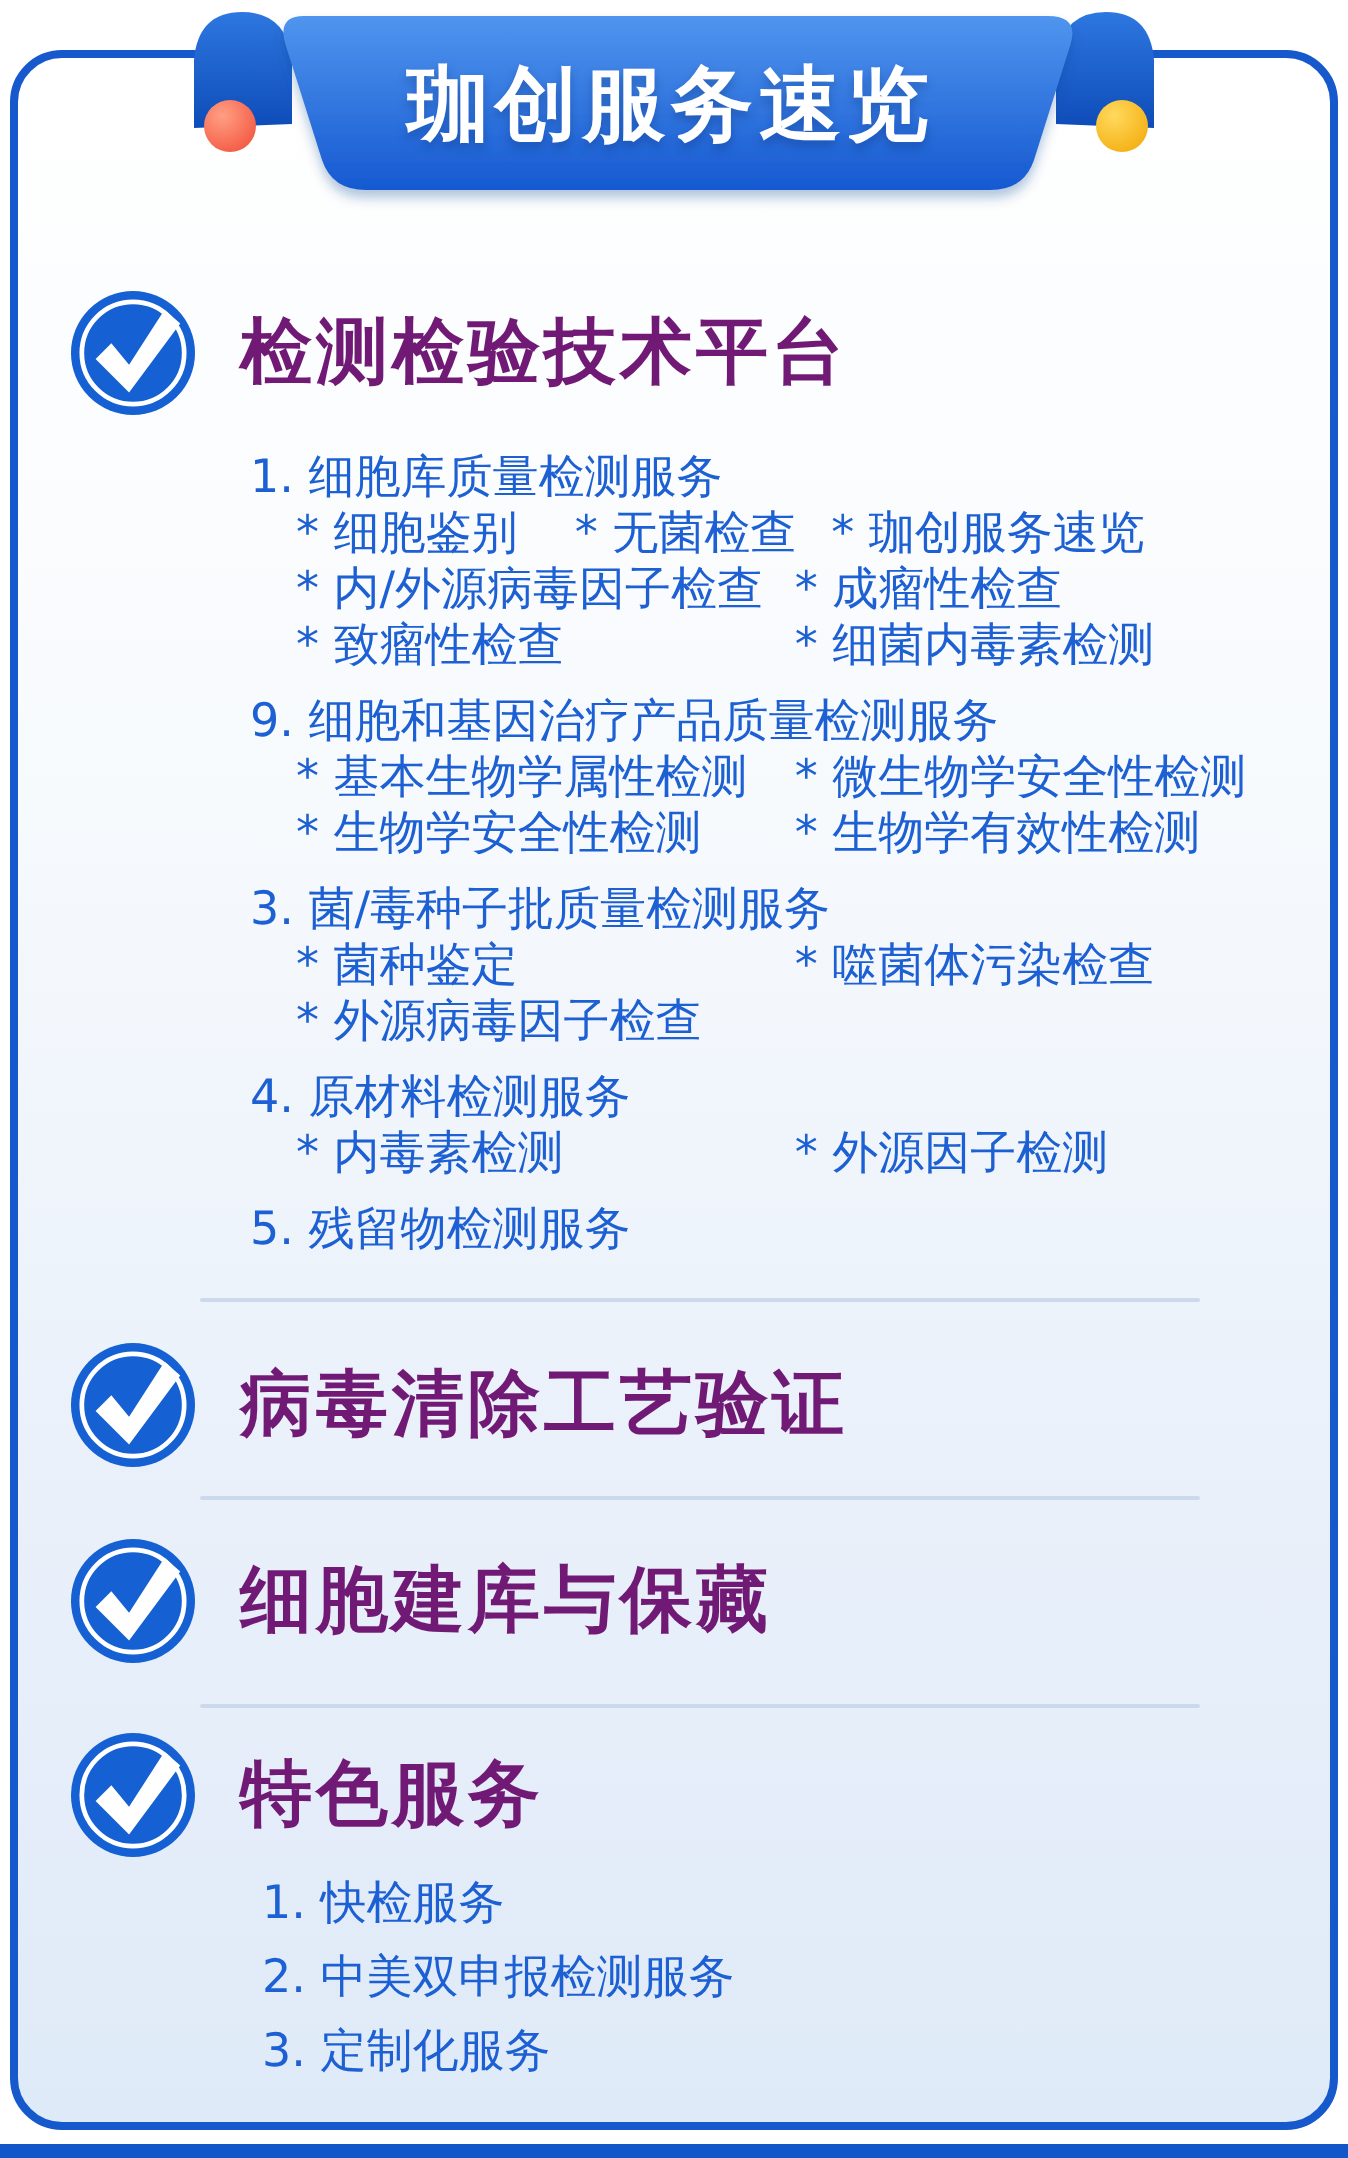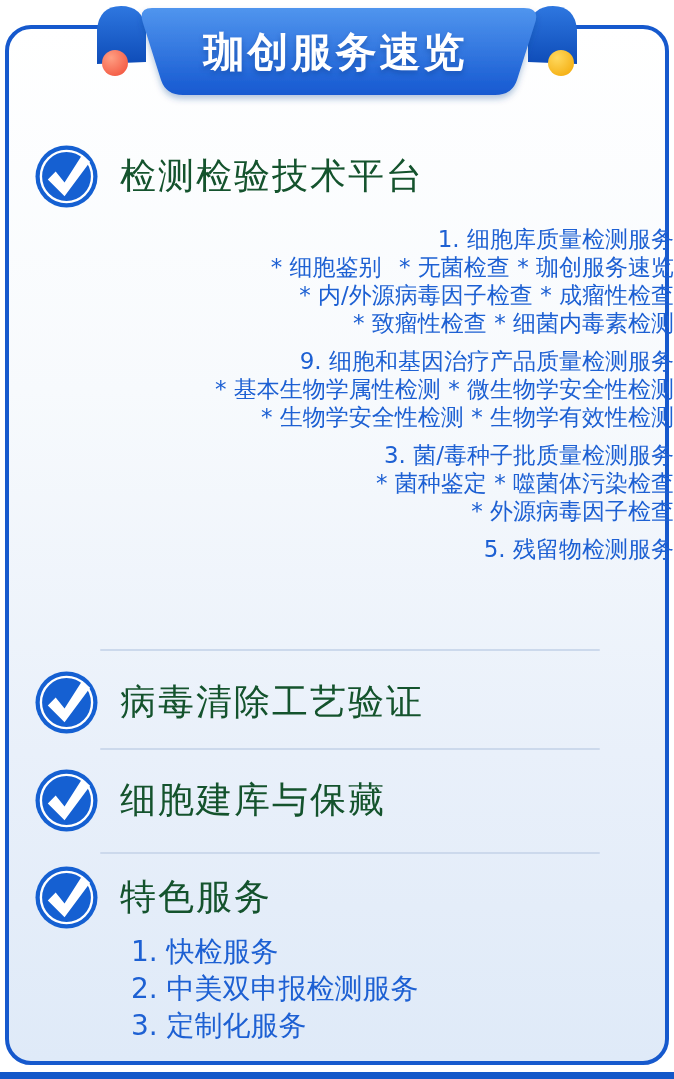--- a/index.html
+++ b/index.html
@@ -19,37 +19,37 @@
     display:flex;align-items:center;justify-content:center;
     color:#ffffff;font-size:41px;font-weight:bold;letter-spacing:3px;
     text-shadow:0 3px 5px rgba(10,50,120,.35);white-space:nowrap;
   }
   .dot{position:absolute;width:26px;height:26px;border-radius:50%;}
   .dot.red{left:102px;top:50px;background:radial-gradient(circle at 35% 30%,#ff9f83,#f14a35);}
   .dot.yellow{left:548px;top:50px;background:radial-gradient(circle at 35% 30%,#ffd95e,#f2a602);}
 
   .sec{position:absolute;left:35px;display:flex;align-items:center;gap:22px;height:64px;}
   .sec .icon{width:63px;height:63px;flex:0 0 auto;}
-  .sec .title{font-size:36px;font-weight:normal;color:#14532d;letter-spacing:2px;white-space:nowrap;}
+  .sec .title{font-size:36px;font-weight:bold;color:#701a75;letter-spacing:2px;white-space:nowrap;}
   .sec1{top:144px}.sec2{top:670px}.sec3{top:768px}.sec4{top:865px}
 
   .list{position:absolute;left:0;top:225px;width:674px;color:#1d60d3;font-size:23px;line-height:28px;}
-  .group{margin-top:10px;text-align:right;}
+  .group{margin-top:10px;}
   .group:first-child{margin-top:0;}
   .glabel{margin-left:125px;white-space:nowrap;}
   .srow{margin-left:148px;white-space:nowrap;}
   .cell{display:inline-block;}
   .row2 .cell:first-child{width:242px;}
   .row3 .cell:nth-child(1){width:132px;}
   .row3 .cell:nth-child(2){width:121px;}
 
   .divider{position:absolute;left:100px;width:500px;height:2px;background:#ccd9ec;border-radius:1px;}
   .d1{top:649px}.d2{top:748px}.d3{top:852px}
 
-  .bottom-list{position:absolute;left:131px;top:940px;color:#1d60d3;font-size:28px;line-height:24px;}
+  .bottom-list{position:absolute;left:131px;top:940px;color:#1d60d3;font-size:23px;line-height:24px;}
   .bottom-list .bitem{margin-bottom:13px;white-space:nowrap;}
 
   .strip{position:absolute;left:0;top:1072px;width:674px;height:7px;background:#1257c9;}
 </style>
 </head>
 <body>
 
 <div class="page">
 
   <div class="card"></div>
@@ -120,20 +120,27 @@
       <div class="glabel">3. 菌/毒种子批质量检测服务</div>
       <div class="srow row2">
         <span class="cell">* 菌种鉴定</span>
         <span class="cell">* 噬菌体污染检查</span>
       </div>
       <div class="srow">
         <span class="cell">* 外源病毒因子检查</span>
       </div>
     </div>
 
+    <div class="group">
+      <div class="glabel">4. 原材料检测服务</div>
+      <div class="srow row2">
+        <span class="cell">* 内毒素检测</span>
+        <span class="cell">* 外源因子检测</span>
+      </div>
+    </div>
 
     <div class="group">
       <div class="glabel">5. 残留物检测服务</div>
     </div>
   </div>
 
   <div class="divider d1"></div>
 
   <div class="sec sec2">
     <svg class="icon" viewBox="0 0 64 64">

